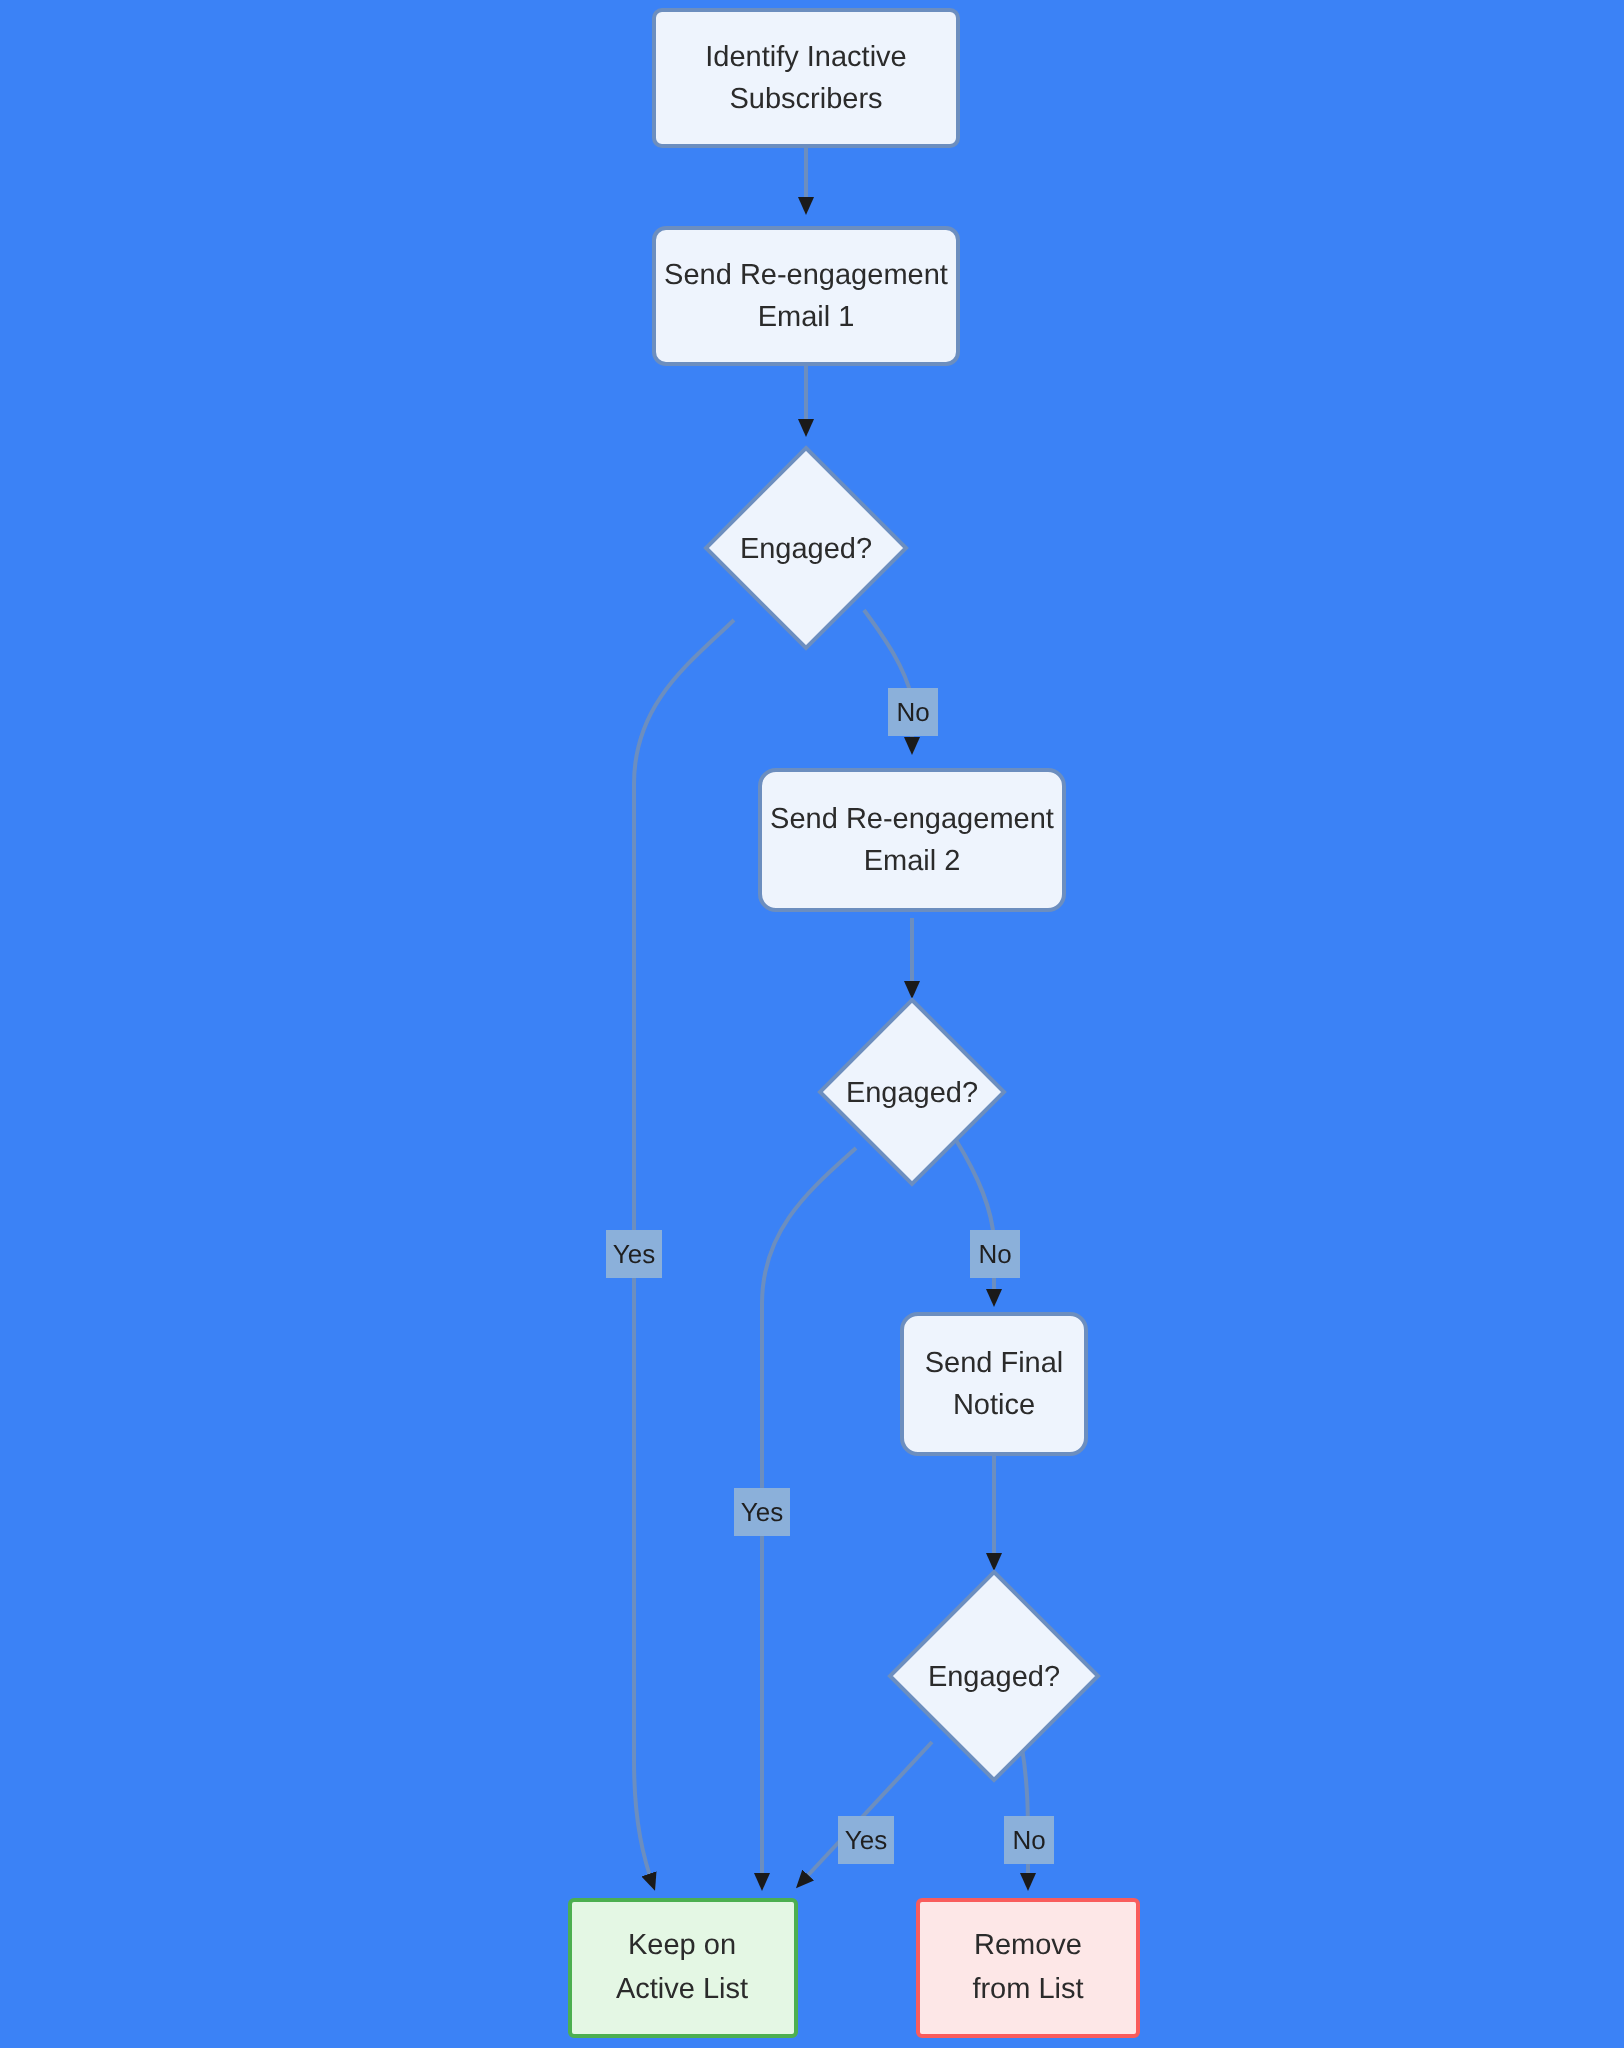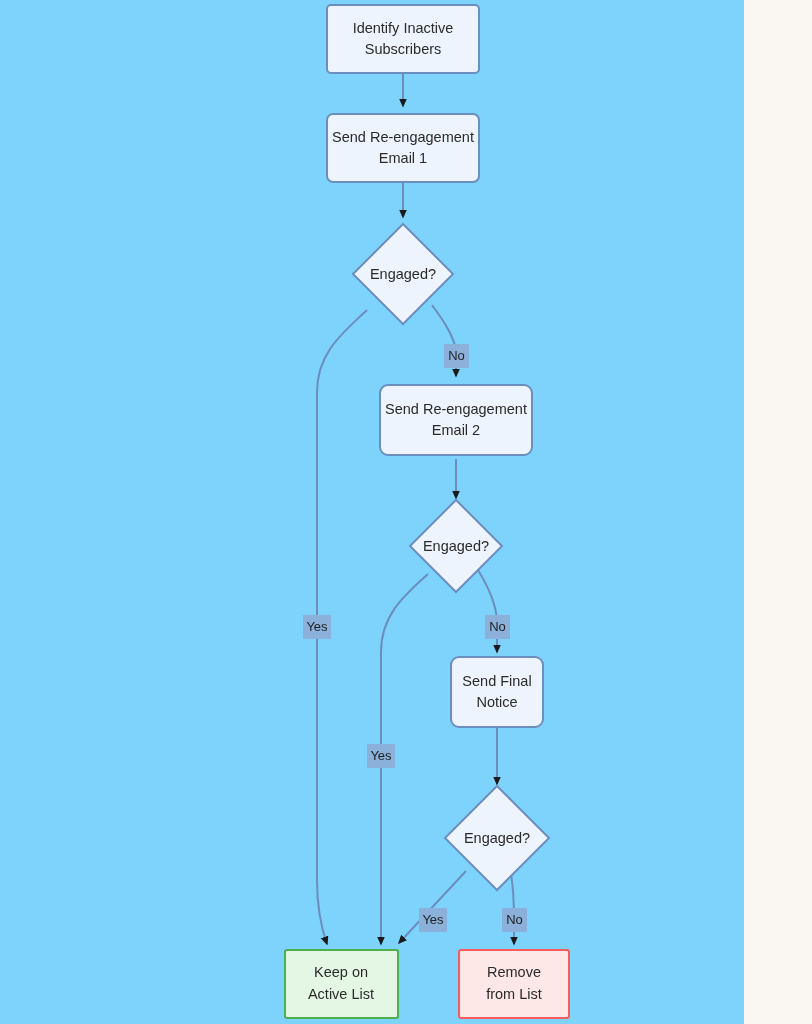--- a/index.html
+++ b/index.html
@@ -10,23 +10,23 @@
   }
   body {
     width: 812px;
     height: 1024px;
     font-family: "Liberation Sans", "DejaVu Sans", sans-serif;
     overflow: hidden;
     position: relative;
   }
   #flow-root {
     position: relative;
-    width: 744px;
+    width: 812px;
     height: 1024px;
-    background: #7dd3fc;
+    background: #3b82f6;
   }
   #flow-svg {
     position: absolute;
     top: 0;
     left: 0;
     width: 812px;
     height: 1024px;
     display: block;
   }
   .node-label {

